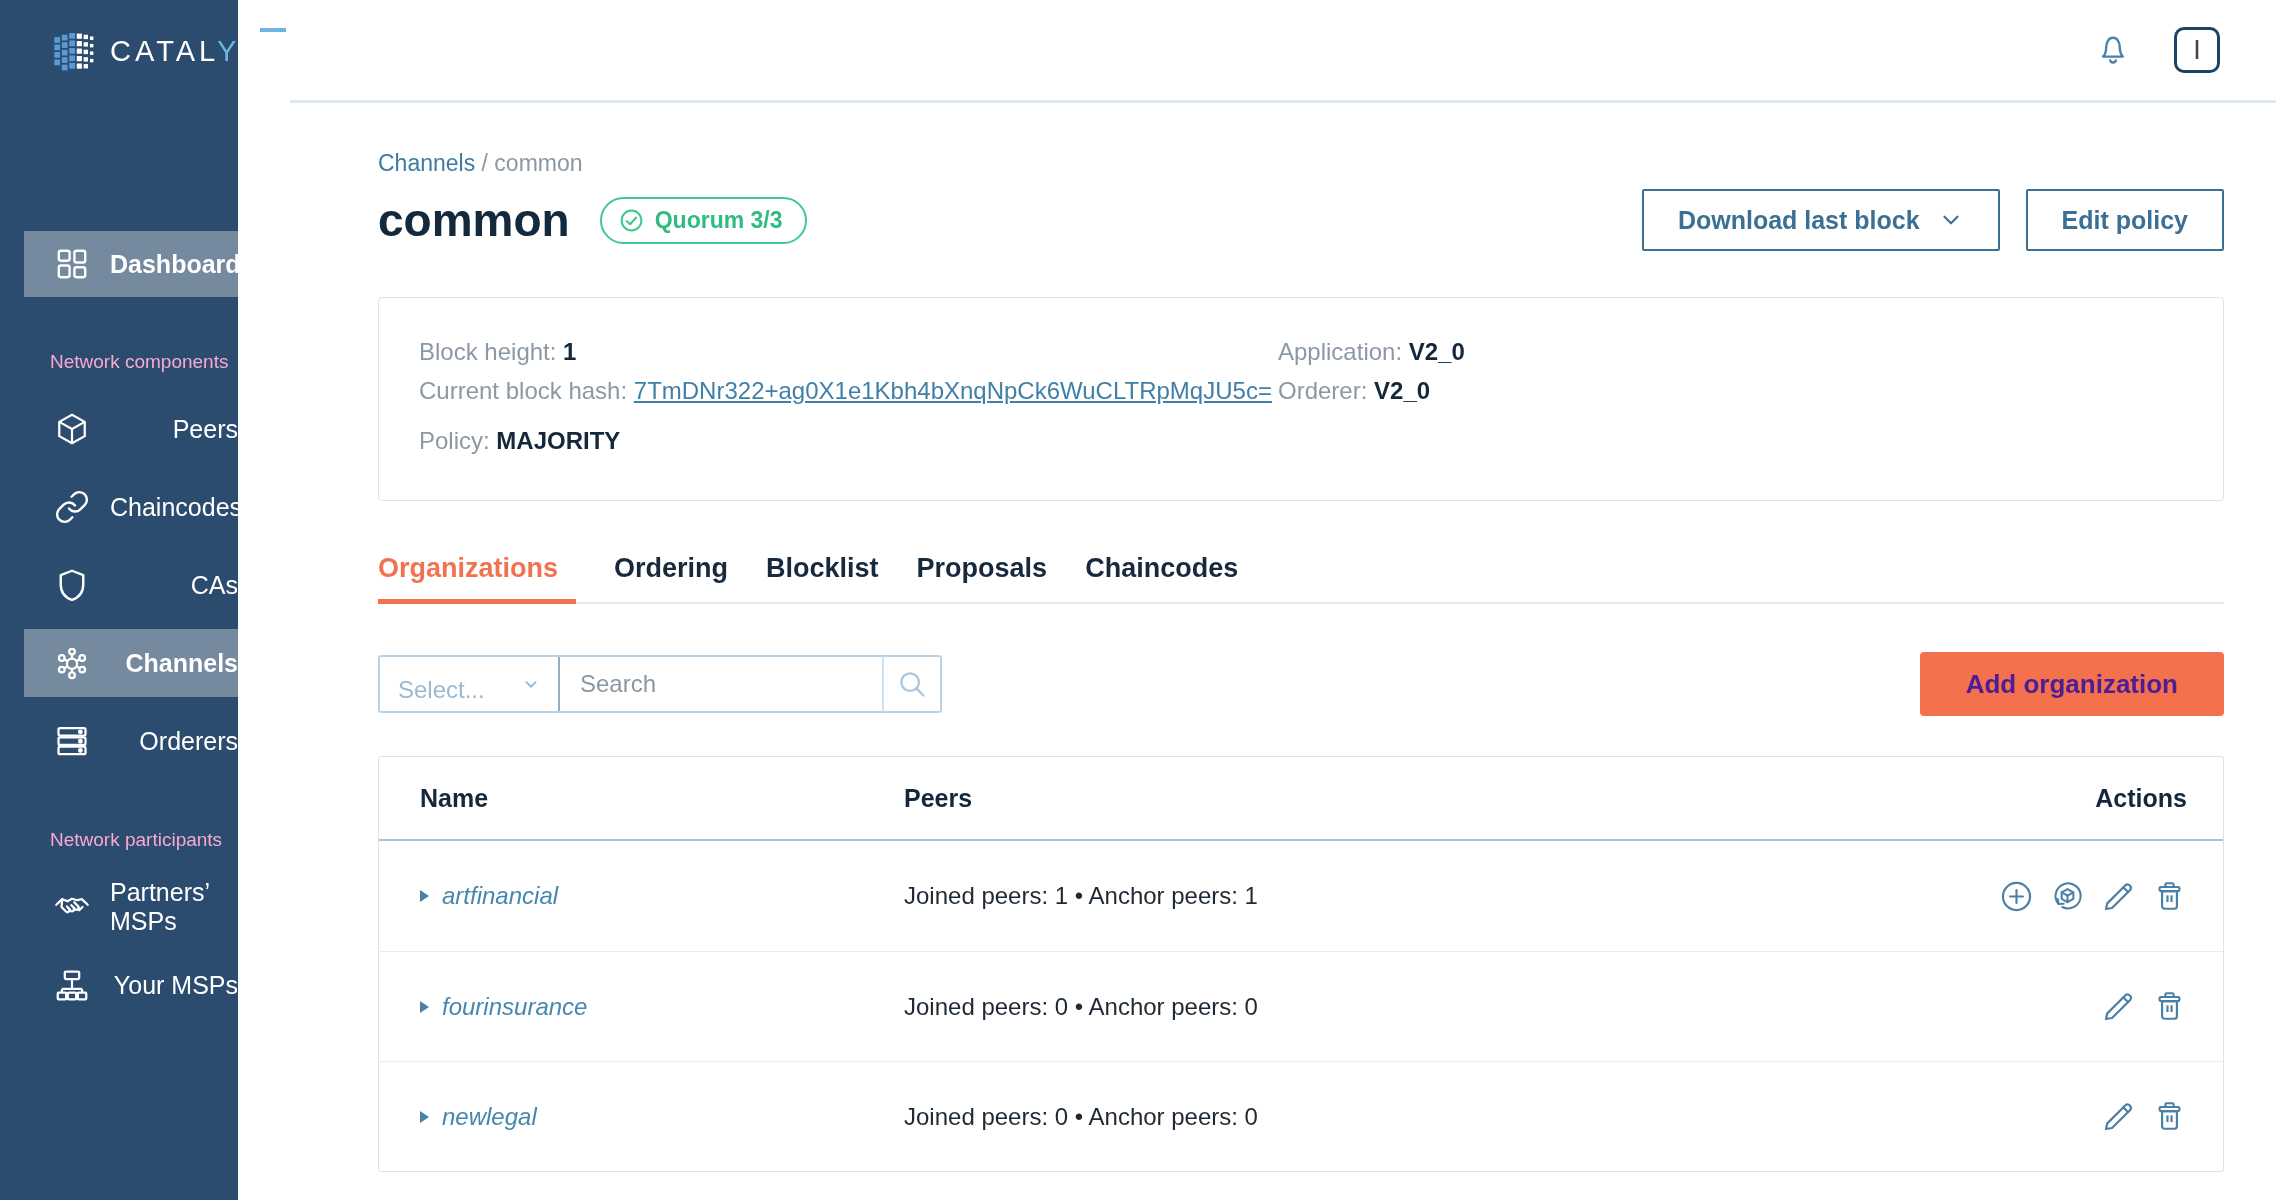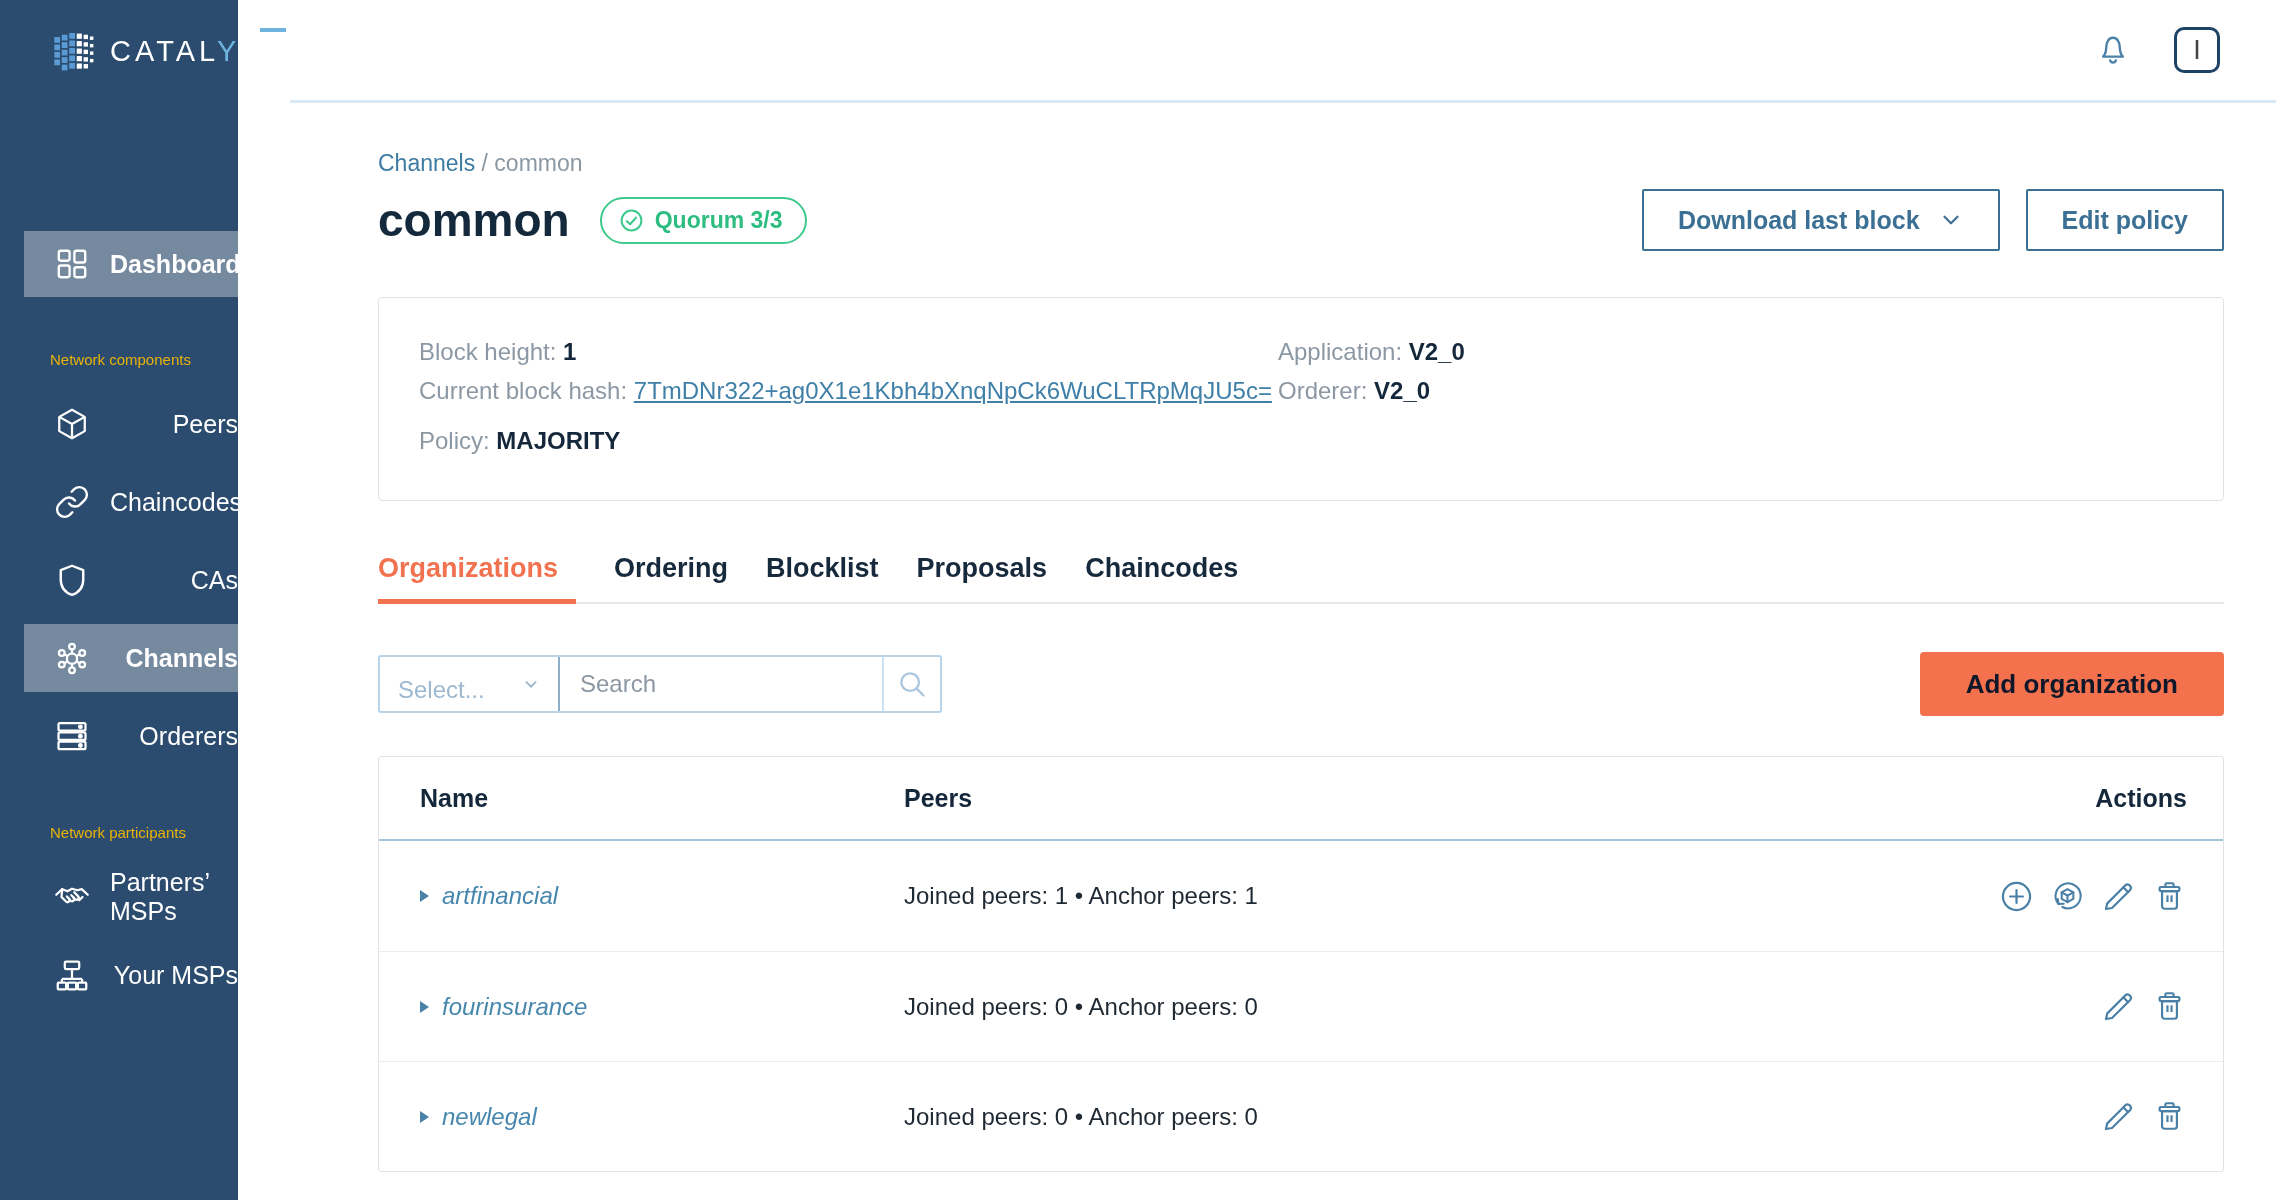--- a/index.html
+++ b/index.html
@@ -21,21 +21,21 @@
     align-items:center; justify-content:center; cursor:pointer; }
 
   .nav-item { height:68px; display:flex; align-items:center; padding-left:30px;
     margin-bottom:10px; cursor:pointer;justify-content:space-between; }
   .nav-item.active { background:#75899f; }
   .nav-item.active .nav-label { font-weight:700; }
   .nav-item.first { margin-top:128px; height:66px; }
   .nav-icon { width:36px; height:36px; flex:0 0 auto; color:#fff;
     display:flex; align-items:center; justify-content:center; }
   .nav-label { margin-left:20px; font-size:25px; color:#fff; }
-  .section-label { margin:54px 0 22px 26px; font-size:15px; color:#eab308; }
+  .section-label { margin:54px 0 22px 26px; font-size:19px; color:#f9a8d4; }
   .section-label.second { }
 
   
   .topbar { position:absolute; left:290px; right:0; top:0; height:103px; background:#fff;
     border-bottom:3px solid #d8e8f4; display:flex; align-items:center;
     justify-content:flex-end; padding-right:56px; }
   .bell { width:38px; height:38px; color:#4a81a8; cursor:pointer; margin-right:42px; }
   .avatar { width:46px; height:46px; border:3px solid #1d4365; border-radius:10px;
     display:flex; align-items:center; justify-content:center; font-size:27px;
     color:#444; cursor:pointer; background:#fff; }
@@ -84,21 +84,21 @@
   .select-box .chev { width:22px; height:22px; margin-left:auto; color:#9db8cf; }
   .divider-strong { width:2px; background:#8fafc8; }
   .divider-light { width:1.5px; background:#cfe0ee; }
   .search-input { width:322px; border:none; outline:none; font-size:24px; color:#333;
     padding:0 20px; font-family:inherit; }
   .search-input::placeholder { color:#8b97a3; }
   .search-btn { width:56px; display:flex; align-items:center; justify-content:center;
     color:#a9c6de; cursor:pointer; }
   .search-btn svg { width:32px; height:32px; }
   .btn-primary { margin-left:auto; height:64px; background:#f4714d; border:none;
-    border-radius:4px; color:#0f172a; font-size:26px; font-weight:700; padding:0 46px;
+    border-radius:4px; color:#4c1d95; font-size:26px; font-weight:700; padding:0 46px;
     cursor:pointer; font-family:inherit; }
 
   .table { margin-top:40px; border:1.5px solid #e2e2e2; border-radius:3px; }
   .thead { height:84px; display:flex; align-items:center; font-size:25px; font-weight:700;
     color:#15283b; border-bottom:2.5px solid #a5c6da; padding:0 36px 0 41px; }
   .col-name { width:484px; }
   .col-peers { flex:1; }
   .col-actions { margin-left:auto; text-align:right; }
   .trow { height:110px; display:flex; align-items:center; padding:0 36px 0 41px; }
   .trow + .trow { border-top:1.5px solid #ececec; }

